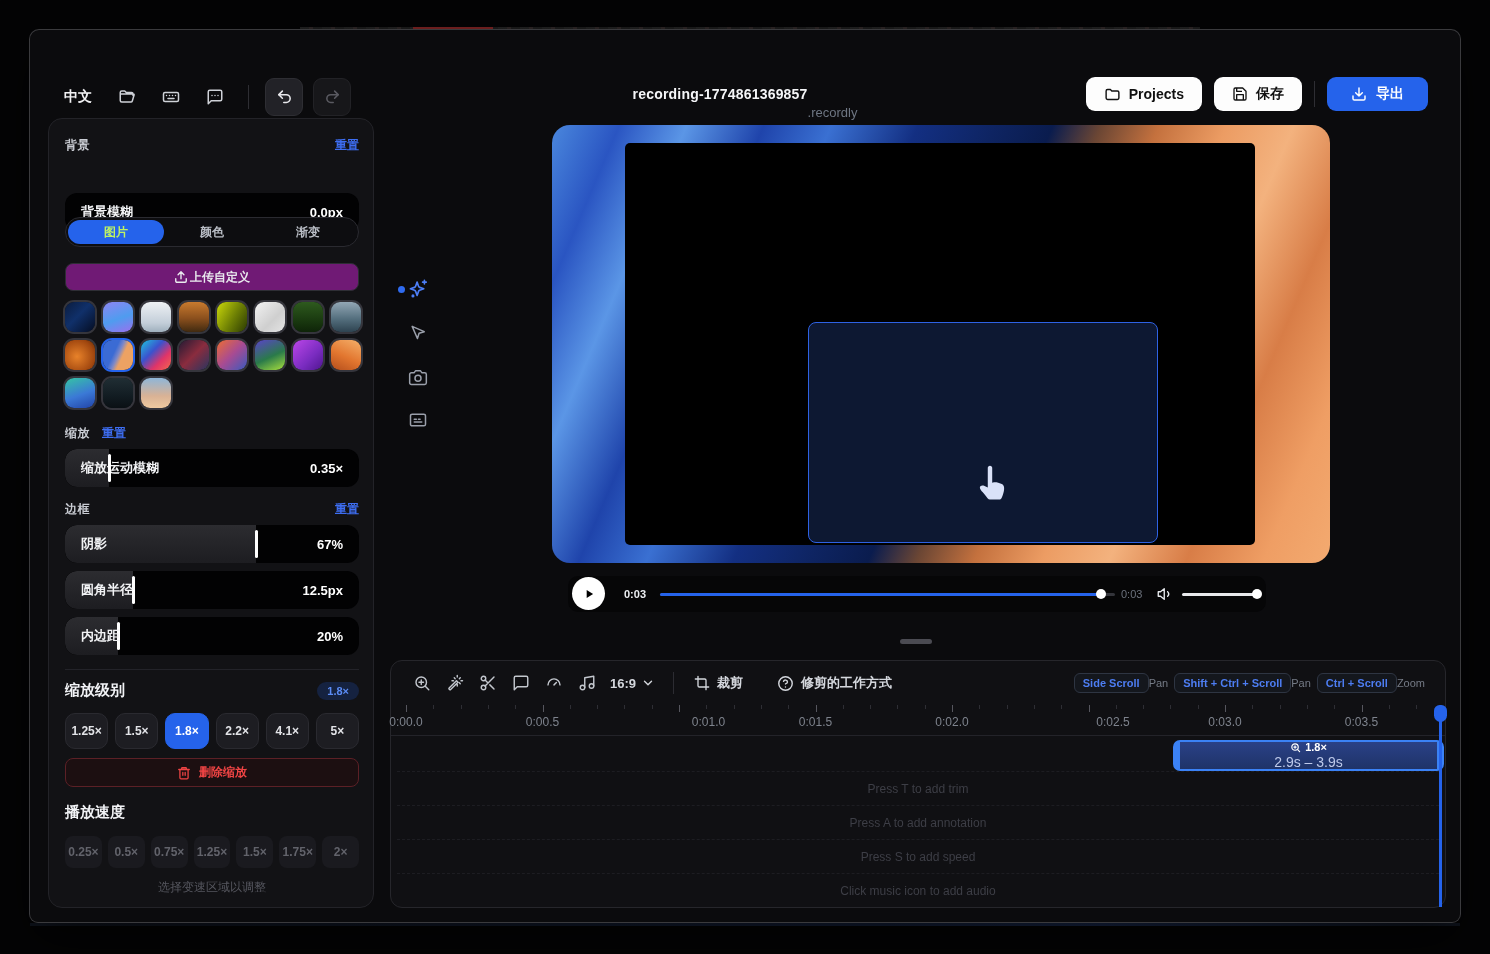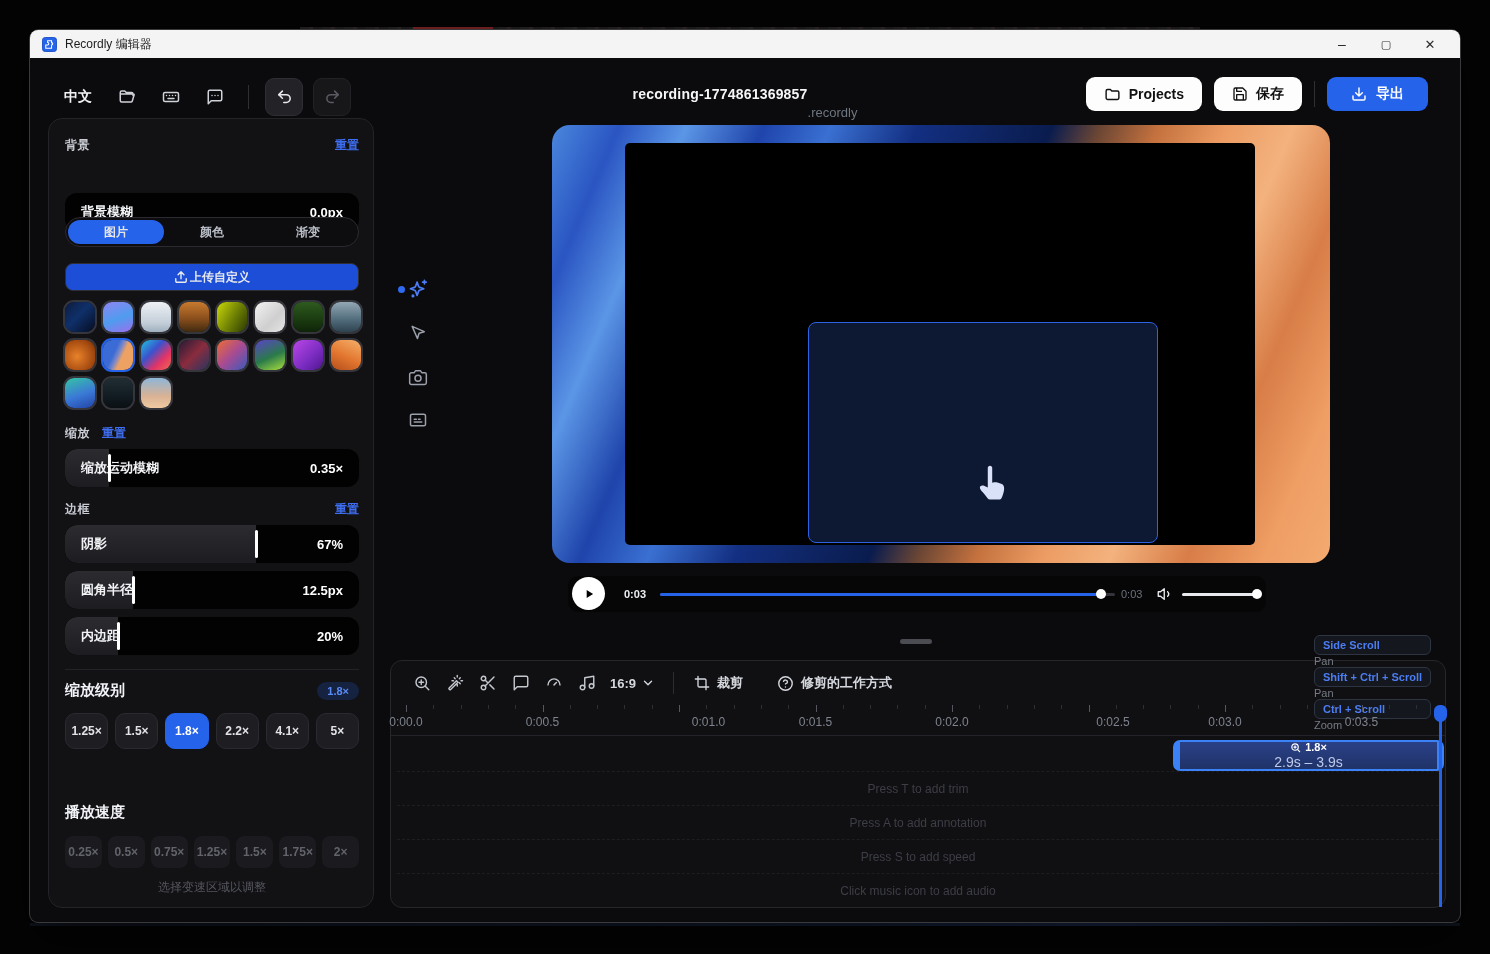--- a/index.html
+++ b/index.html
@@ -62,23 +62,23 @@
     background:linear-gradient(180deg,#2c2c30,#1d1d21); border-radius:12px 0 0 12px; }
   .slider .handle { position:absolute; top:5px; bottom:5px; width:3px; background:#fff; border-radius:2px; }
   .slider .s-label { position:absolute; left:16px; top:0; height:38px; display:flex; align-items:center;
     color:#f2f3f5; font-size:13px; font-weight:bold; }
   .slider .s-value { position:absolute; right:16px; top:0; height:38px; display:flex; align-items:center;
     color:#fff; font-size:13px; font-weight:bold; }
   .tabs { position:absolute; left:16px; width:294px; height:30px; border:1px solid #2a2a30;
     background:#0d0d10; border-radius:16px; display:flex; padding:2px; }
   .tab { flex:1; display:flex; align-items:center; justify-content:center; color:#b9bdc5;
     font-size:12px; font-weight:bold; border-radius:13px; }
-  .tab.active { background:#2563eb; color:#e5e5e5; }
+  .tab.active { background:#2563eb; color:#bef264; }
   .upload-btn { position:absolute; left:16px; width:294px; height:28px; border:1px solid #2e2e35;
-    background:#1d4ed8; border-radius:8px; display:flex; align-items:center; justify-content:center;
+    background:#701a75; border-radius:8px; display:flex; align-items:center; justify-content:center;
     gap:2px; color:#e9eaee; font-size:12px; font-weight:bold; }
   .thumb-grid { position:absolute; left:16px; top:183px; width:296px; display:grid;
     grid-template-columns:repeat(8,30px); grid-auto-rows:30px; gap:8px; }
   .thumb { width:30px; height:30px; border-radius:9px; box-shadow:0 0 0 2px #35353c; }
   .thumb.selected { box-shadow:0 0 0 2px #2563eb; }
   .sb-divider { position:absolute; left:16px; width:294px; height:1px; background:#232329; }
   .big-title { color:#f2f3f6; font-size:15px; font-weight:bold; }
   .zoom-badge { margin-left:auto; background:#152240; color:#5b8cf6; font-size:11px; font-weight:bold;
     padding:3px 10px; border-radius:10px; }
   .level-row { position:absolute; left:16px; top:594px; width:294px; display:flex; gap:7px; }
@@ -133,21 +133,21 @@
 
   
   .timeline { left:360px; top:630px; width:1056px; height:248px; background:#101013;
     border:1px solid #26262b; border-radius:12px; }
   .tl-toolbar { position:absolute; left:0; top:0; width:100%; height:44px; display:flex; align-items:center; }
   .tl-ico { width:30px; height:30px; display:flex; align-items:center; justify-content:center; color:#c3c7ce; }
   .tl-group { display:flex; align-items:center; gap:3px; margin-left:16px; }
   .ratio { display:flex; align-items:center; gap:5px; color:#d4d7dd; font-size:13px; font-weight:bold; padding:0 8px; }
   .tl-vdiv { width:1px; height:22px; background:#2c2c32; margin:0 10px; }
   .tl-txtbtn { display:flex; align-items:center; gap:7px; color:#d4d7dd; font-size:13px; font-weight:bold; padding:0 10px; }
-  .tl-right { margin-left:auto; display:flex; gap:0; padding-right:14px;flex-direction:column; }
+  .tl-right { margin-left:auto; display:flex; align-items:center; gap:0; padding-right:14px; }
   .chip { border:1px solid #2e3542; background:#14171d; color:#4d7df2; font-size:11px; font-weight:bold;
     padding:3px 8px; border-radius:6px; white-space:nowrap; }
   .chip-action { color:#757b86; font-size:11px; margin-right:6px; }
 
   .ruler { position:absolute; left:0; top:44px; width:1054px; height:31px; border-bottom:1px solid #232329; }
   .tick-major { position:absolute; top:0; width:1px; height:7px; background:#56565e; }
   .tick-minor { position:absolute; top:0; width:1px; height:4px; background:#2e2e34; }
   .tick-label { position:absolute; top:10px; transform:translateX(-50%); color:#7e838d; font-size:12px; }
 
   .tracks { position:absolute; left:0; top:75px; width:1054px; height:171px; }
@@ -169,32 +169,20 @@
 </style>
 </head>
 <body>
 
 <div class="abs bg-strip-top"></div>
 <div class="abs bg-strip-red"></div>
 <div class="abs bg-strip-bottom"></div>
 
 <div class="abs window">
 
-  <div class="abs titlebar">
-    <svg class="app-ico" viewBox="0 0 16 16">
-      <rect x="0.5" y="0.5" width="15" height="15" rx="3" fill="#2563eb" stroke="#1c4fc4"></rect>
-      <path d="M4 8.5h2a1.3 1.3 0 1 0 0-2.6V4h4.2v2a1.3 1.3 0 1 1 0 2.6V12H4V8.5z" fill="none" stroke="#fff" stroke-width="1.1"></path>
-    </svg>
-    <span class="titlebar-text">Recordly 编辑器</span>
-    <div class="win-controls">
-      <div class="win-btn" style="font-size:14px;">–</div>
-      <div class="win-btn" style="font-size:11px;">▢</div>
-      <div class="win-btn" style="font-size:13px;">✕</div>
-    </div>
-  </div>
 
   <div class="abs toolbar">
     <div class="tb-left">
       <div class="lang-btn">中文</div>
       <div class="tb-ico">
         <span>
             <svg width="18" height="18" viewBox="0 0 24 24" fill="none" stroke="currentColor" stroke-width="2" stroke-linecap="round" stroke-linejoin="round">
               <path d="M3 8V6a2 2 0 0 1 2-2h4l2 2h7a2 2 0 0 1 2 2v2M3 8h17.5a1 1 0 0 1 .95 1.3l-2.4 8a2 2 0 0 1-1.9 1.4H5a2 2 0 0 1-2-2V8z"></path>
             </svg>
           </span>
@@ -356,20 +344,28 @@
       <span class="zoom-badge">1.8×</span>
     </div>
     <div class="level-row" id="level-row">
         <div class="level-btn">1.25×</div>
         <div class="level-btn">1.5×</div>
         <div class="level-btn active">1.8×</div>
         <div class="level-btn">2.2×</div>
         <div class="level-btn">4.1×</div>
         <div class="level-btn">5×</div>
       </div>
+    <div class="delete-btn">
+      <span>
+          <svg width="14" height="14" viewBox="0 0 24 24" fill="none" stroke="currentColor" stroke-width="2.2" stroke-linecap="round" stroke-linejoin="round">
+            <path d="M3 6h18M8 6V4a1 1 0 0 1 1-1h6a1 1 0 0 1 1 1v2m3 0v14a2 2 0 0 1-2 2H7a2 2 0 0 1-2-2V6M10 11v5M14 11v5"></path>
+          </svg>
+        </span>
+      <span>删除缩放</span>
+    </div>
 
     <div class="sec-head" style="top:684px;">
       <span class="big-title">播放速度</span>
     </div>
     <div class="speed-row" id="speed-row">
         <div class="speed-btn">0.25×</div>
         <div class="speed-btn">0.5×</div>
         <div class="speed-btn">0.75×</div>
         <div class="speed-btn">1.25×</div>
         <div class="speed-btn">1.5×</div>

